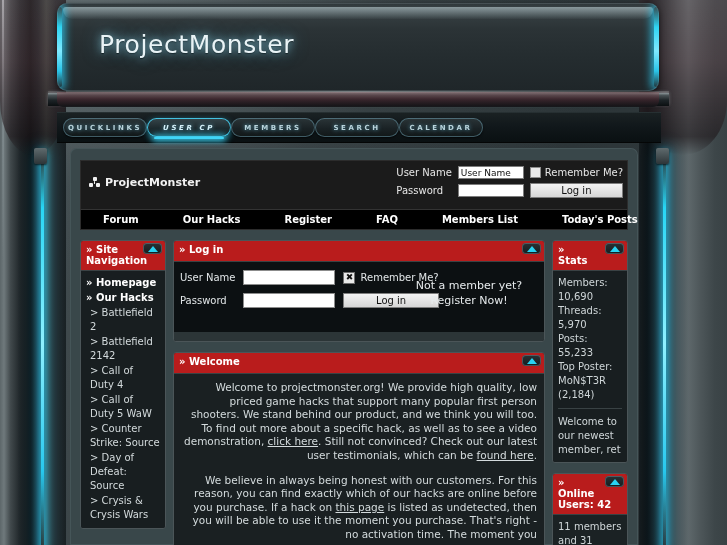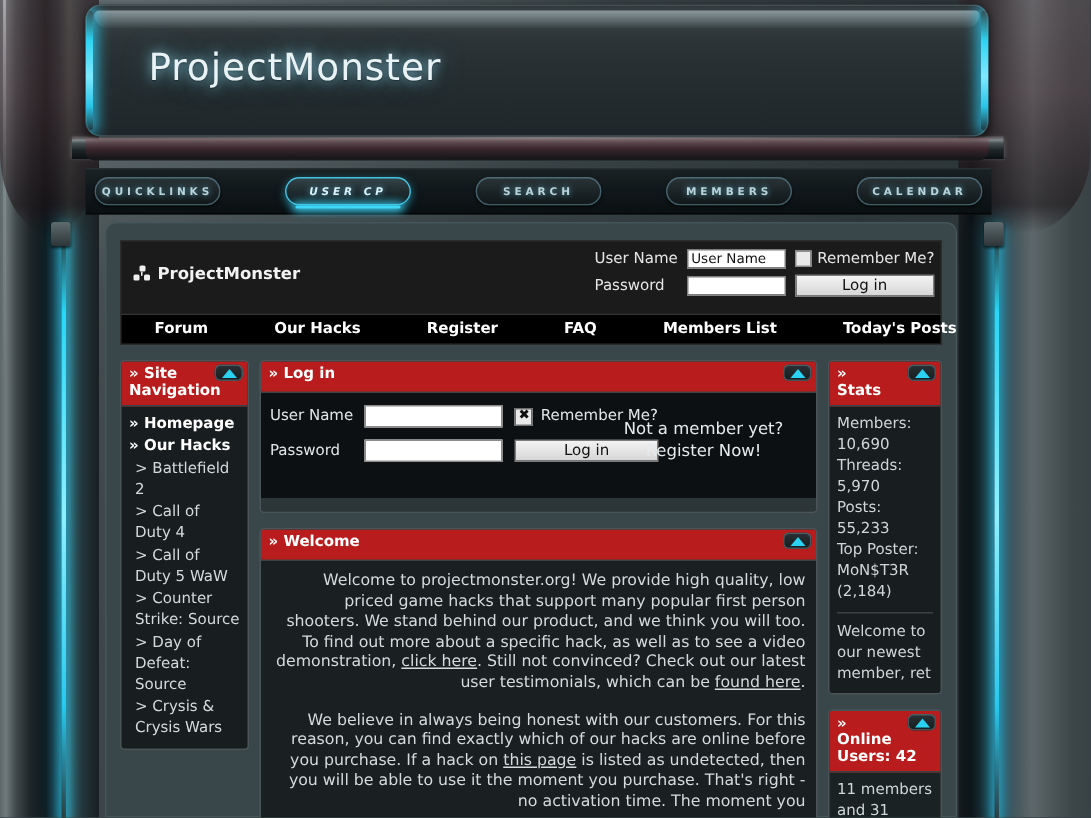--- a/index.html
+++ b/index.html
@@ -105,21 +105,21 @@
     position:absolute;left:57px;right:68px;top:92px;height:15px;
     background:linear-gradient(180deg,rgba(150,110,115,.5) 0%,rgba(70,40,48,.75) 45%,rgba(18,20,23,.95) 100%);
     border-radius:0 0 6px 6px;
   }
   
   .navbar-row{
     position:absolute;left:57px;right:66px;top:112px;height:31px;
     background:linear-gradient(180deg,#1a2123 0%,#10171a 50%,#0a1012 100%);
     border-top:1px solid rgba(140,160,165,.22);
     border-bottom:1px solid rgba(0,0,0,.8);
-    display:flex;align-items:center;justify-content:space-between;
+    display:flex;align-items:center;justify-content:flex-start;
     padding:0 6px;box-sizing:border-box;
   }
   .navbtn{
     min-width:84px;height:19px;border-radius:10px;
     display:flex;align-items:center;justify-content:center;
     font-size:7px;font-weight:700;letter-spacing:2.6px;
     color:#b9d3db;
     background:linear-gradient(180deg,#2b3538 0%,#1a2225 55%,#111718 100%);
     box-shadow:inset 0 0 0 1px rgba(120,175,195,.45),0 1px 2px rgba(0,0,0,.7);
     text-shadow:0 0 4px rgba(110,200,230,.8);
@@ -279,22 +279,22 @@
 <div class="logo-frame">
   <div class="logo-edge-glow"></div>
   <div class="logo-edge-glow rt"></div>
   <div class="logo-title">ProjectMonster</div>
 </div>
 <div class="logo-underbar"></div>
 
 <div class="navbar-row">
   <div class="navbtn">QUICKLINKS</div>
   <div class="navbtn active">USER CP</div>
+  <div class="navbtn">MEMBERS</div>
   <div class="navbtn">SEARCH</div>
-  <div class="navbtn">MEMBERS</div>
   <div class="navbtn">CALENDAR</div>
 </div>
 
 <div class="board">
  <div class="board-inner">
 
   <div class="userbar">
     <div class="userbar-brand">
       <span class="brand-icon">
             <i></i>
@@ -340,20 +340,21 @@
           <span>Navigation</span>
           <span class="chev">
                 <b></b>
               </span>
         </div>
         <div class="panel-body">
           <ul class="navlist">
             <li class="lvl1"><a>» Homepage</a></li>
             <li class="lvl1"><a>» Our Hacks</a></li>
             <li class="sub"><a>&gt; Battlefield 2</a></li>
+            <li class="sub"><a>&gt; Battlefield 2142</a></li>
             <li class="sub"><a>&gt; Call of Duty 4</a></li>
             <li class="sub"><a>&gt; Call of Duty 5 WaW</a></li>
             <li class="sub"><a>&gt; Counter Strike: Source</a></li>
             <li class="sub"><a>&gt; Day of Defeat: Source</a></li>
             <li class="sub"><a>&gt; Crysis &amp; Crysis Wars</a></li>
 
           </ul>
         </div>
       </div>
     </div>

